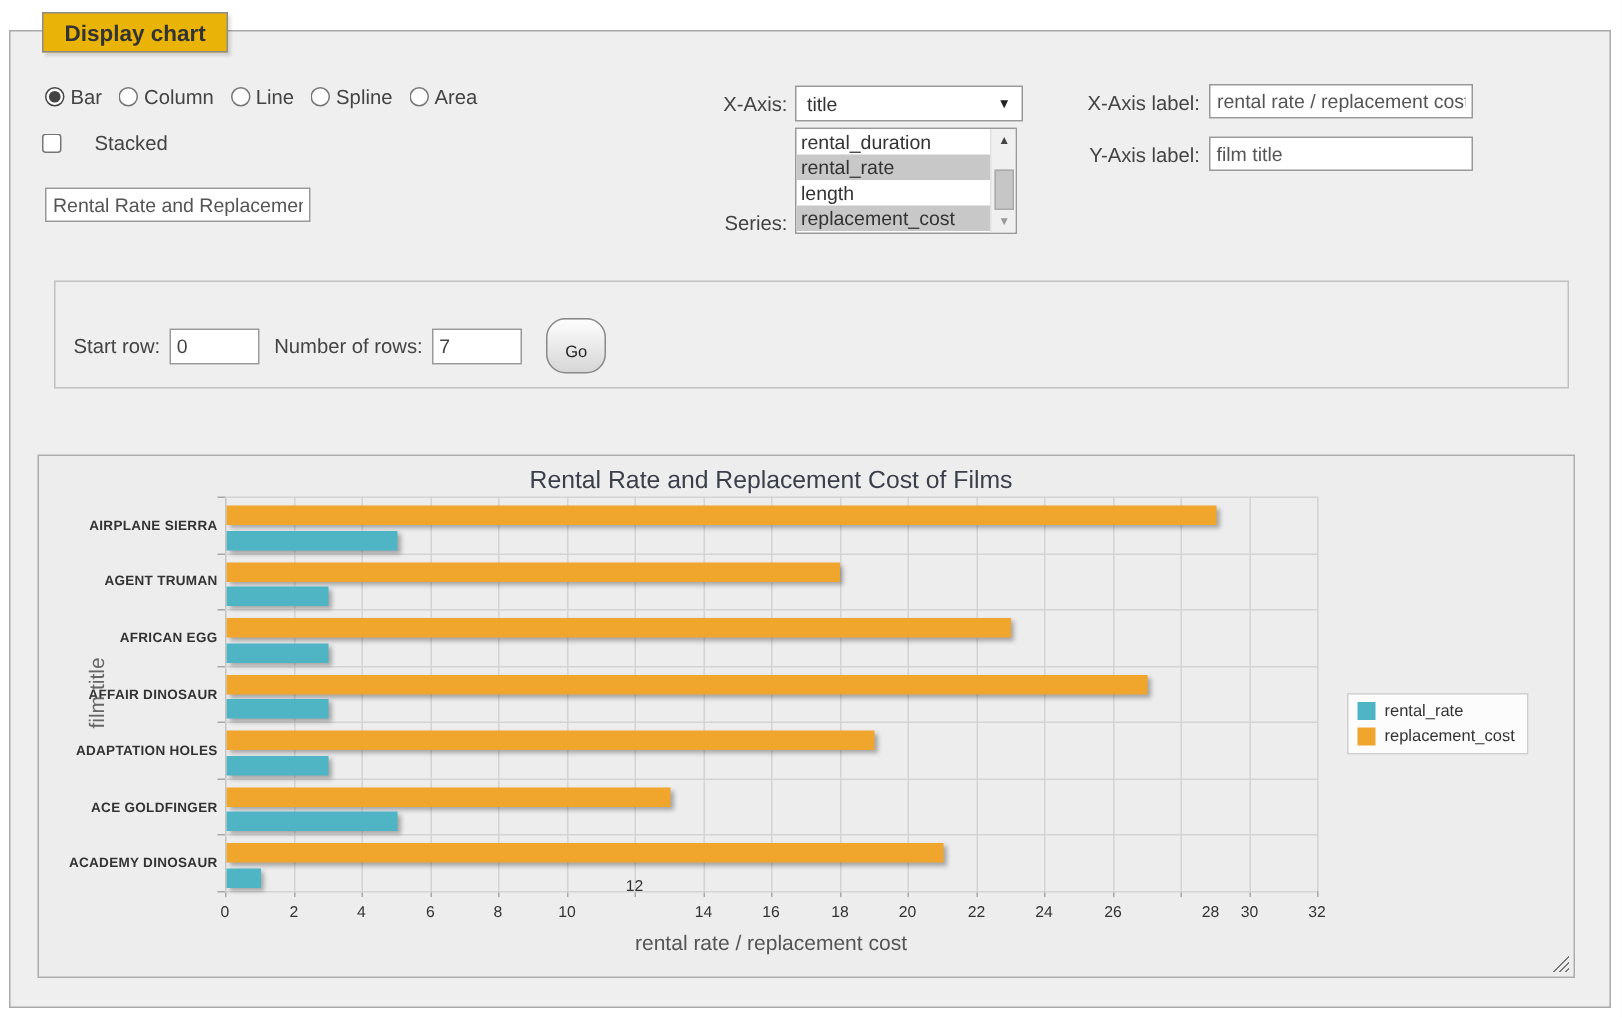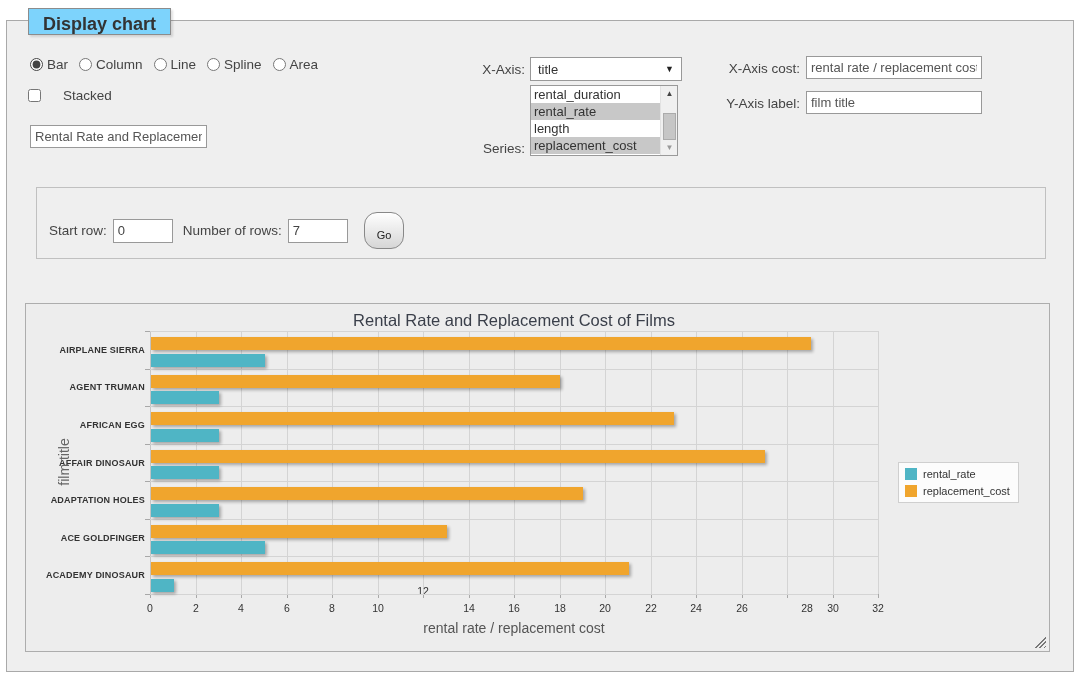--- a/index.html
+++ b/index.html
@@ -9,22 +9,22 @@
   }
   .abs { position: absolute; }
 
   
   #outer {
     left: 6px; top: 20px; width: 1068px; height: 652px;
     background: #efefef; border: 1px solid #a9a9a9;
   }
   #panel-tab {
     left: 28px; top: 8px; height: 27px; padding: 5px 14px;
-    background: #7dd3fc; border: 1px solid #8c8c8c;
-    font-size: 18px; font-weight: bold; color: #333;
+    background: #eab308; border: 1px solid #8c8c8c;
+    font-size: 15px; font-weight: bold; color: #333;
     box-shadow: 2px 2px 2px rgba(0,0,0,0.12); z-index: 5;
   }
 
   
   #chart-type-row { left: 30px; top: 57px; display: flex; gap: 11px; align-items: flex-start; font-size: 13.5px; color: #444; }
   .radio-item { display: flex; align-items: center; gap: 4px; }
   input[type="radio"], input[type="checkbox"] { width: 13px; height: 13px; accent-color: #444; }
   #stacked-row { left: 28px; top: 88px; display: flex; align-items: center; gap: 22px; font-size: 13.5px; color: #444; }
 
   input[type="text"] {
@@ -144,21 +144,21 @@
       <div class="series-option">length</div>
       <div class="series-option selected">replacement_cost</div>
     </div>
   <div id="series-scrollbar">
     <div id="series-scroll-up" class="scroll-arrow">▲</div>
     <div id="series-scroll-thumb"></div>
     <div id="series-scroll-down" class="scroll-arrow">▼</div>
   </div>
 </div>
 
-<div id="xlabel-row-label" class="abs ctl-label">X-Axis cost:</div>
+<div id="xlabel-row-label" class="abs ctl-label">X-Axis label:</div>
 <input type="text" id="xlabel-input" class="abs" value="rental rate / replacement cost" style="">
 
 <div id="ylabel-row-label" class="abs ctl-label">Y-Axis label:</div>
 <input type="text" id="ylabel-input" class="abs" value="film title" style="">
 
 <div id="rows-box" class="abs">
   <div id="rows-inner" class="abs">
     <span>Start row:</span>
     <input type="text" id="start-row-input" value="0" style="">
     <span id="num-rows-label">Number of rows:</span>

